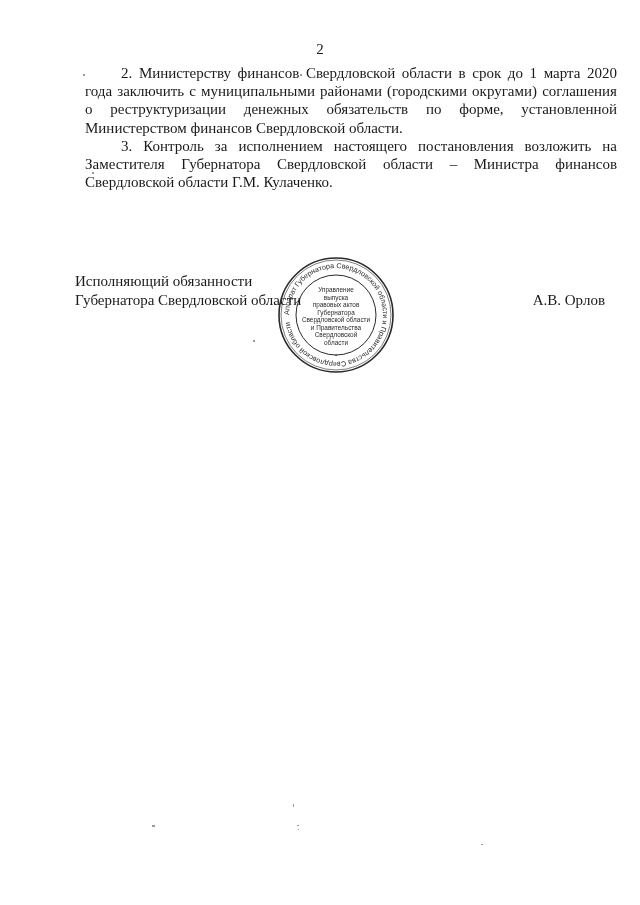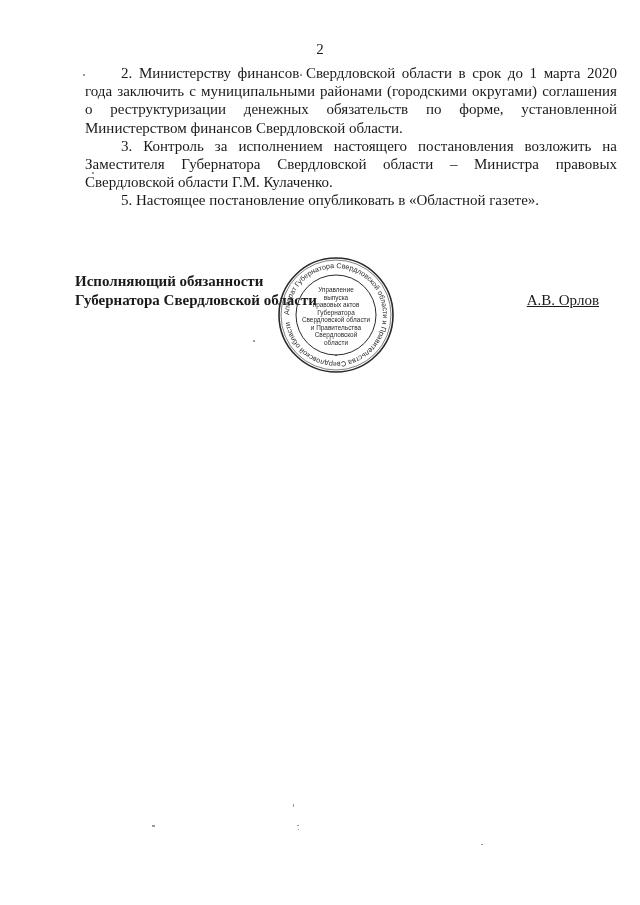--- a/index.html
+++ b/index.html
@@ -49,28 +49,26 @@
       width: 532px;
       height: 40px;
       font-size: 15px;
       line-height: 18.5px;
     }
     .sig-title {
       position: absolute;
       left: 0;
       top: 0;
       white-space: nowrap;
-      font-weight: bold;
     }
     .sig-name {
       position: absolute;
-      right: 8px;
+      right: 2px;
       top: 18.5px;
       white-space: nowrap;
-      text-decoration: underline;
     }
     .stamp {
       position: absolute;
       left: 277px;
       top: 256px;
       width: 118px;
       height: 118px;
     }
     .stamp svg {
       width: 118px;
@@ -82,22 +80,21 @@
       background: #9a9a9a;
     }
   </style>
 </head>
 <body>
 
 <div class="page-number">2</div>
 
 <div class="body-text">
   <p class="para p1"><span>2.</span> <span>Министерству финансов Свердловской области в срок до 1 марта 2020 года заключить с муниципальными районами (городскими округами) соглашения о реструктуризации денежных обязательств по форме, установленной Министерством финансов Свердловской области.</span></p>
-  <p class="para p2"><span>3.</span> <span>Контроль за исполнением настоящего постановления возложить на Заместителя Губернатора Свердловской области – Министра правовых Свердловской области Г.М. Кулаченко.</span></p>
-  <p class="para p4"><span>5.</span> <span>Настоящее постановление опубликовать в «Областной газете».</span></p>
+  <p class="para p2"><span>3.</span> <span>Контроль за исполнением настоящего постановления возложить на Заместителя Губернатора Свердловской области – Министра финансов Свердловской области Г.М. Кулаченко.</span></p>
 </div>
 
 <div class="signature-block">
   <div class="sig-title">
     <div>Исполняющий обязанности</div>
     <div>Губернатора Свердловской области</div>
   </div>
   <div class="sig-name">А.В. Орлов</div>
 </div>
 

